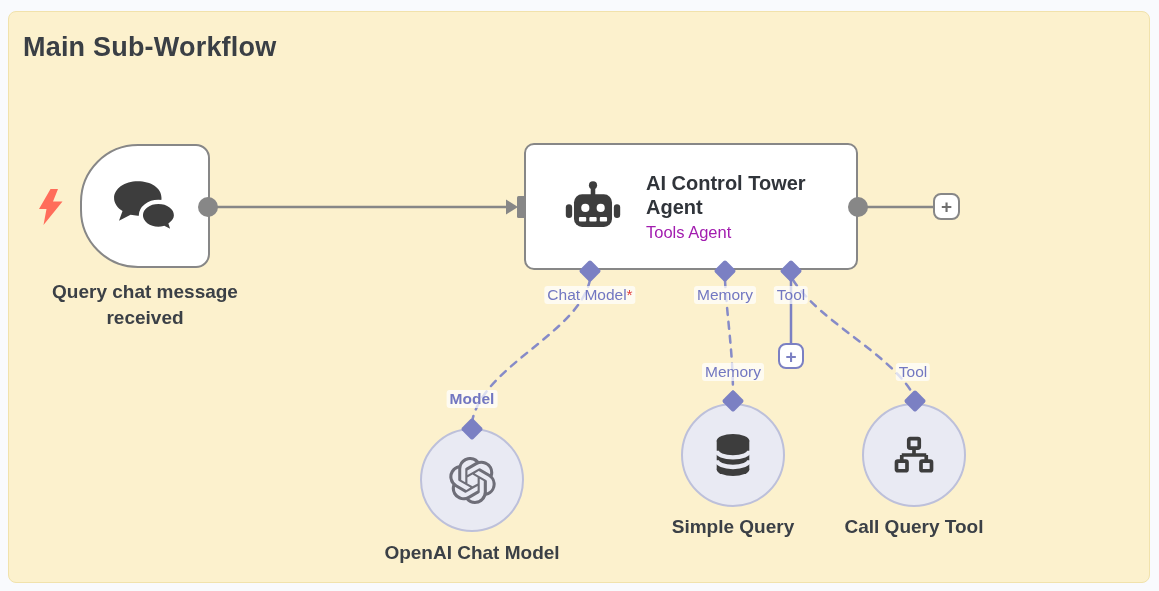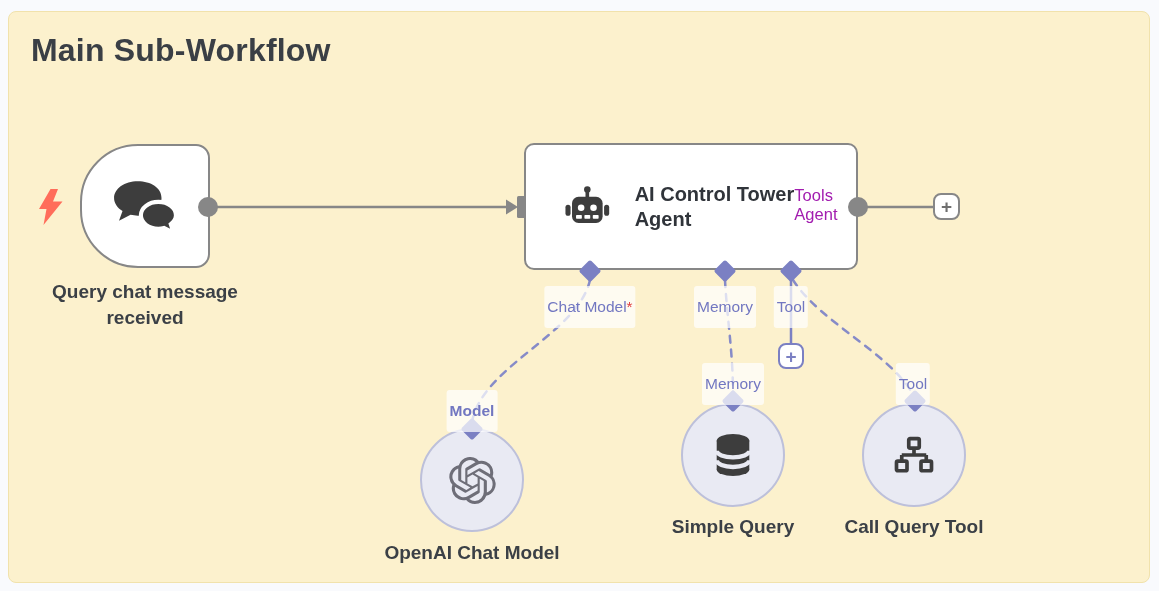--- a/index.html
+++ b/index.html
@@ -9,39 +9,39 @@
     background:#f9fafd;
     font-family:"Liberation Sans", sans-serif;
   }
 
   
   .sticky {
     position:absolute; left:8px; top:11px; width:1142px; height:572px;
     background:#fcf1cd; border:1px solid #f1e2ac; border-radius:8px;
   }
   .sticky-title {
-    position:absolute; left:22px; top:20px;
-    font-size:32px; font-weight:700; color:#3a3f45; letter-spacing:.2px;
+    position:absolute; left:14px; top:20px;
+    font-size:27px; font-weight:700; color:#3a3f45; letter-spacing:.2px;
   }
 
   
   svg.wires { position:absolute; left:0; top:0; width:1159px; height:591px; pointer-events:none; z-index:2; }
 
   
   .node { position:absolute; background:#ffffff; border:2.5px solid #878787; z-index:3; }
   .trigger-node {
     left:80px; top:144px; width:130px; height:124px;
     border-radius:58px 14px 14px 58px;
     display:flex; align-items:center; justify-content:center;
   }
   .agent-node {
     left:524px; top:143px; width:334px; height:127px; border-radius:10px;
     display:flex; align-items:center; gap:24px; padding-left:38px;
   }
-  .agent-text { display:flex; flex-direction:row;justify-content:center; }
+  .agent-text { display:flex; flex-direction:column;justify-content:center; }
   .agent-title { font-size:20px; font-weight:700; color:#30343a; line-height:1.22; max-width:190px; }
   .agent-subtitle { font-size:16.5px; color:#a21caf; margin-top:4px; }
 
   .endpoint-circle {
     position:absolute; width:20px; height:20px; border-radius:50%;
     background:#878787; z-index:4;
   }
 
   .plus-btn {
     position:absolute; width:27px; height:27px; border-radius:8px;
@@ -53,21 +53,21 @@
   .plus-btn.purple { border-color:#7b80c3; color:#7b80c3; width:26px; height:26px; }
 
   .diamond {
     position:absolute; width:16px; height:16px; background:#7b80c3;
     transform:rotate(45deg); z-index:4; border-radius:2px;
   }
 
   .port-label {
     position:absolute; z-index:5; transform:translateX(-50%);
     font-size:15.5px; font-weight:500; color:#7277c1;
-    background:rgba(255,255,255,.72); padding:12px 3px; border-radius:3px;
+    background:rgba(255,255,255,.72); padding:0 3px; border-radius:3px;
     white-space:nowrap;
   }
   .port-label .req { color:#e03e3e; }
 
   .node-label {
     position:absolute; z-index:5; transform:translateX(-50%);
     font-size:19px; font-weight:600; color:#3b4046; text-align:center;
     white-space:nowrap; line-height:1.35;
   }
   .trigger-label { white-space:normal; width:250px; }

